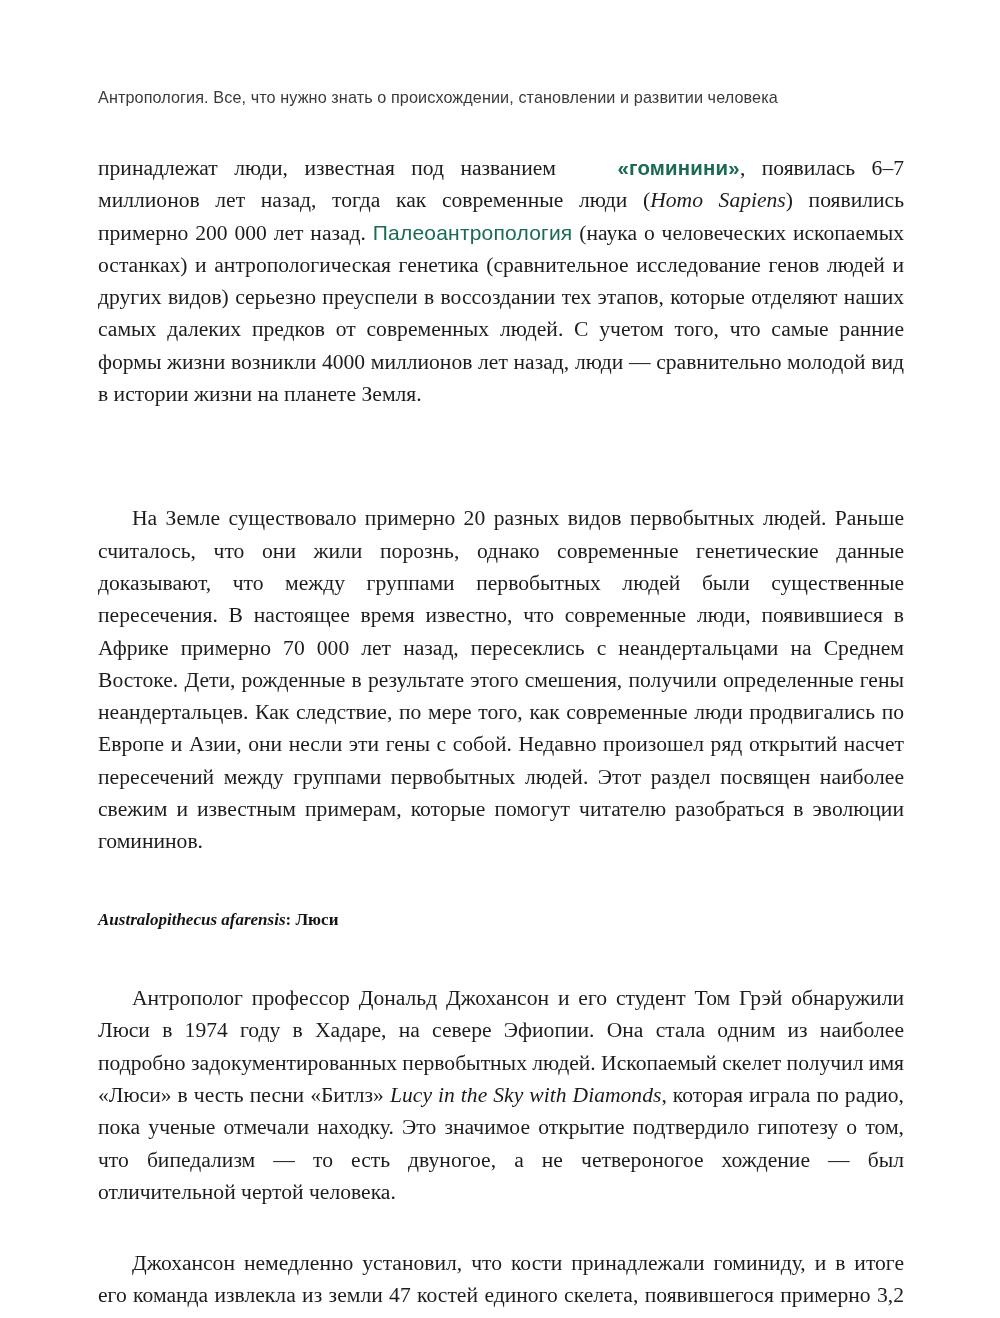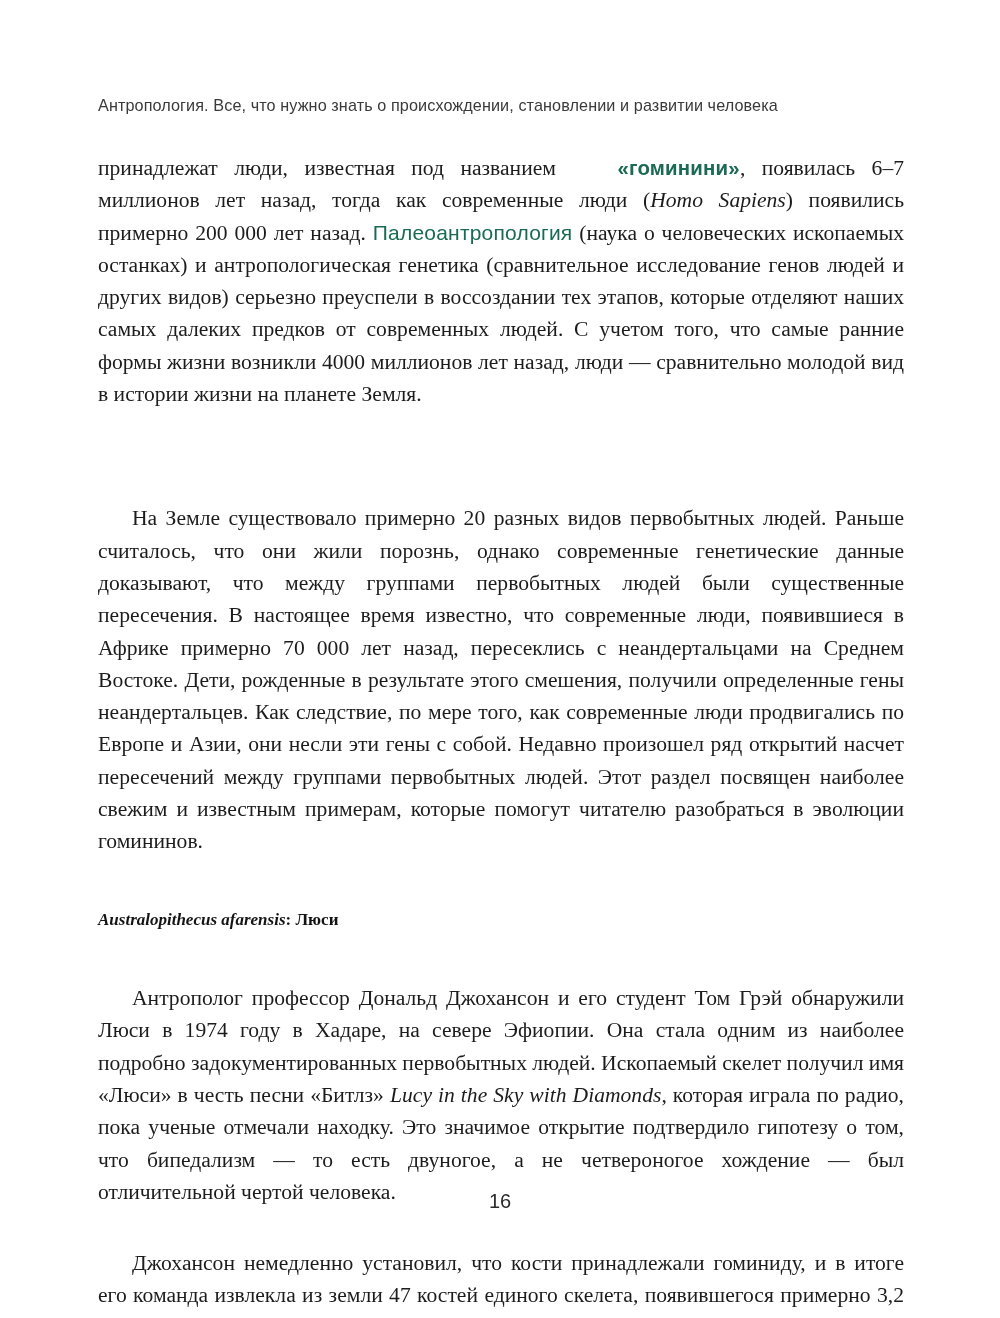--- a/index.html
+++ b/index.html
@@ -23,21 +23,21 @@
     left: 0; top: 0;
     width: 1000px;
     height: 1318px;
     background: #ffffff;
   }
 
   
   .running-head {
     position: absolute;
     left: 98px;
-    top: 96px;
+    top: 88px;
     width: 806px;
     font-family: "Liberation Sans", "DejaVu Sans", sans-serif;
     font-size: 16.2px;
     font-weight: 400;
     letter-spacing: 0.1px;
     color: #3a3a3a;
     white-space: nowrap;
   }
 
   
@@ -136,15 +136,14 @@
     <h3 class="subsection-title"><span class="latin">Australopithecus afarensis</span><span>: Люси</span></h3>
 
     <div class="gap-after-sub"></div>
 
     <p class="body indent"><span>Антрополог профессор Дональд Джохансон и его студент Том Грэй обнаружили Люси в 1974 году в Хадаре, на севере Эфиопии. Она стала одним из наиболее подробно задокументированных первобытных людей. Ископаемый скелет получил имя «Люси» в честь песни «Битлз» </span><span class="ital">Lucy in the Sky with Diamonds</span><span>, которая играла по радио, пока ученые отмечали находку. Это значимое открытие подтвердило гипотезу о том, что бипедализм — то есть двуногое, а не четвероногое хождение — был отличительной чертой человека.</span></p>
 
     <p class="body indent">Джохансон немедленно установил, что кости принадлежали гоминиду, и в итоге его команда извлекла из земли 47 костей единого скелета, появившегося примерно 3,2 миллиона лет назад. Исходя из небольшого размера скелета и формы таза ученые установили, что он принадлежит молодой женщине. Подобно шимпанзе, у Люси были маленький мозг, длинные свисающие руки</p>
 
   </div>
 
-  <div class="folio">16</div>
 
 </div>
 
 </body></html>

